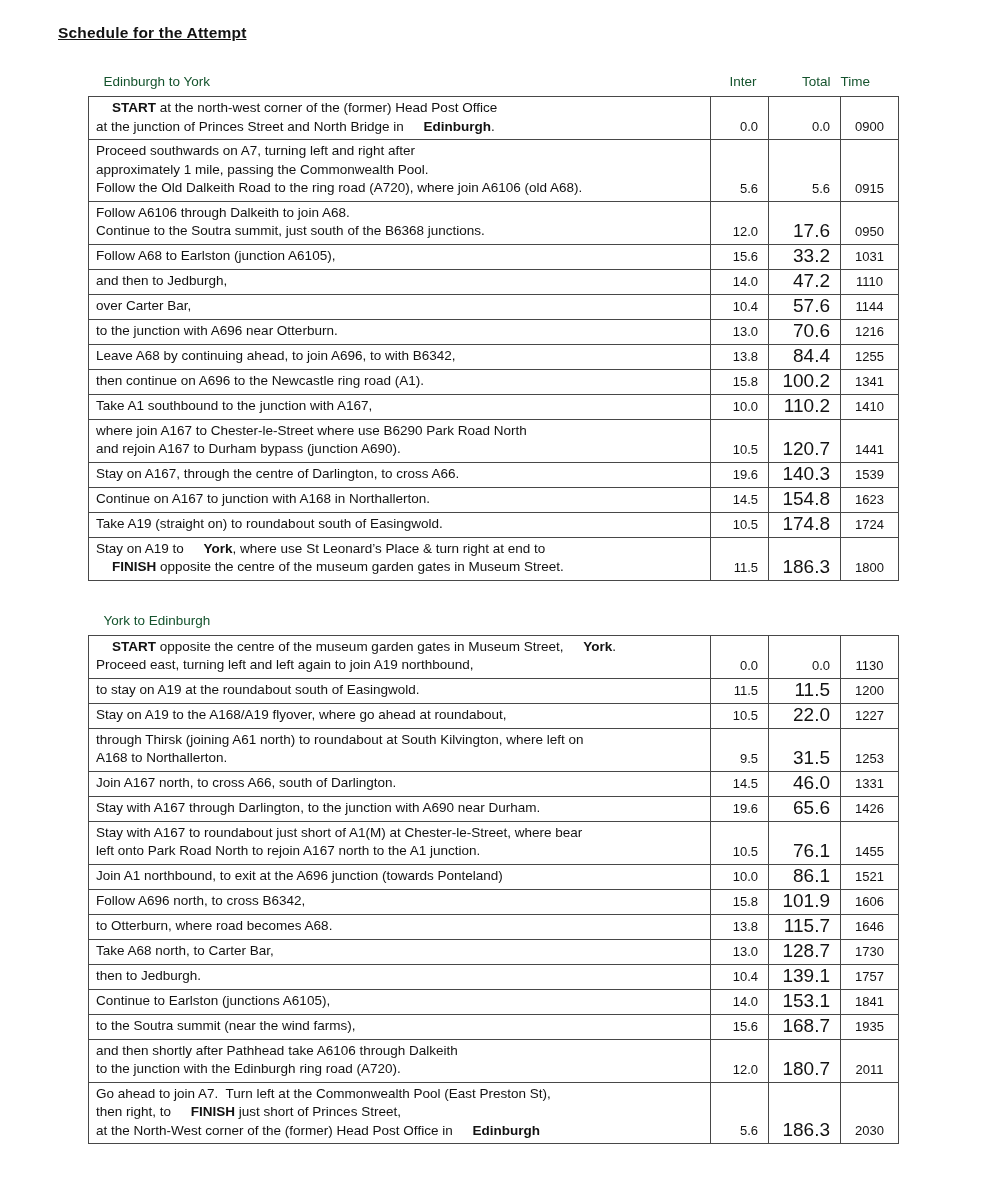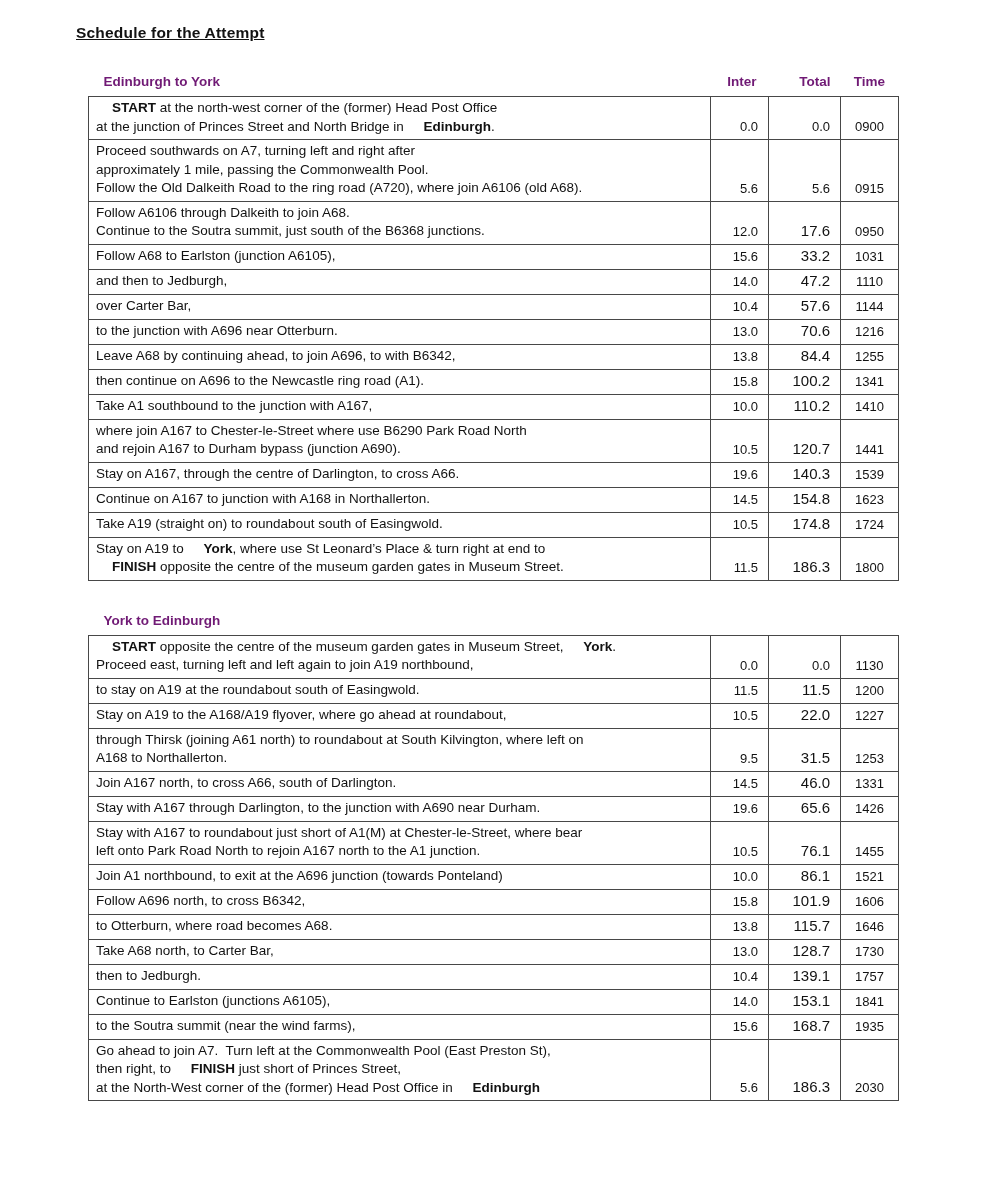--- a/index.html
+++ b/index.html
@@ -13,21 +13,21 @@
     overflow: hidden;
     font-family: "Liberation Sans", sans-serif;
     color: #121212;
   }
   .page {
     width: 1000px;
     height: 1196px;
     background: #ffffff;
   }
   .title {
-    margin: 24px 0 0 76px;
+    margin: 24px 0 0 58px;
     font-size: 15.5px;
     line-height: 18px;
     font-weight: bold;
     text-decoration: underline;
     letter-spacing: 0.2px;
   }
   .sched {
     margin-left: 88px;
     width: 812px;
   }
@@ -39,27 +39,26 @@
   col.c-desc  { width: 622px; }
   col.c-inter { width: 58px; }
   col.c-total { width: 72px; }
   col.c-time  { width: 58px; }
 
   thead td {
     border: none;
     padding: 31px 0 5px 0;
     font-size: 13.5px;
     line-height: 18px;
-    color: #701a75;
-    font-weight: bold;
+    color: #14532d;
   }
   thead td.h-desc  { padding-left: 15px; text-align: left; }
   thead td.h-inter { text-align: right; padding-right: 12px; }
   thead td.h-total { text-align: right; padding-right: 10px; }
-  thead td.h-time  { text-align: center; }
+  thead td.h-time  { }
 
   tbody td {
     border: 1px solid #474747;
     vertical-align: top;
   }
   td.desc {
     padding: 2px 6px 3px 7px;
     font-size: 13.5px;
     line-height: 18.5px;
   }
@@ -72,21 +71,21 @@
     line-height: 16px;
     padding: 2px 10px 4px 2px;
     text-align: right;
   }
   td.num.time {
     text-align: center;
     padding-right: 4px;
     padding-left: 4px;
   }
   td.num.total.lg {
-    font-size: 15px;
+    font-size: 19px;
     line-height: 18px;
     margin-top: 43px;
   }
 </style>
 </head>
 <body>
 
 <div class="page">
 
   <h1 class="title">Schedule for the Attempt</h1>
@@ -365,20 +364,29 @@
           <tr>
             <td class="desc">
               <div class="line"><span>to the Soutra summit (near the wind farms),</span></div>
             </td>
             <td class="num inter">15.6</td>
             <td class="num total lg">168.7</td>
             <td class="num time">1935</td>
           </tr>
           <tr>
             <td class="desc">
+              <div class="line"><span>and then shortly after Pathhead take A6106 through Dalkeith</span></div>
+              <div class="line"><span>to the junction with the Edinburgh ring road (A720).</span></div>
+            </td>
+            <td class="num inter">12.0</td>
+            <td class="num total lg">180.7</td>
+            <td class="num time">2011</td>
+          </tr>
+          <tr>
+            <td class="desc">
               <div class="line"><span>Go ahead to join A7.  Turn left at the Commonwealth Pool (East Preston St),</span></div>
               <div class="line"><span>then right, to </span><span class="b">FINISH</span><span> just short of Princes Street,</span></div>
               <div class="line"><span>at the North-West corner of the (former) Head Post Office in </span><span class="b">Edinburgh</span></div>
             </td>
             <td class="num inter">5.6</td>
             <td class="num total lg">186.3</td>
             <td class="num time">2030</td>
           </tr>
         </tbody>
     </table>

